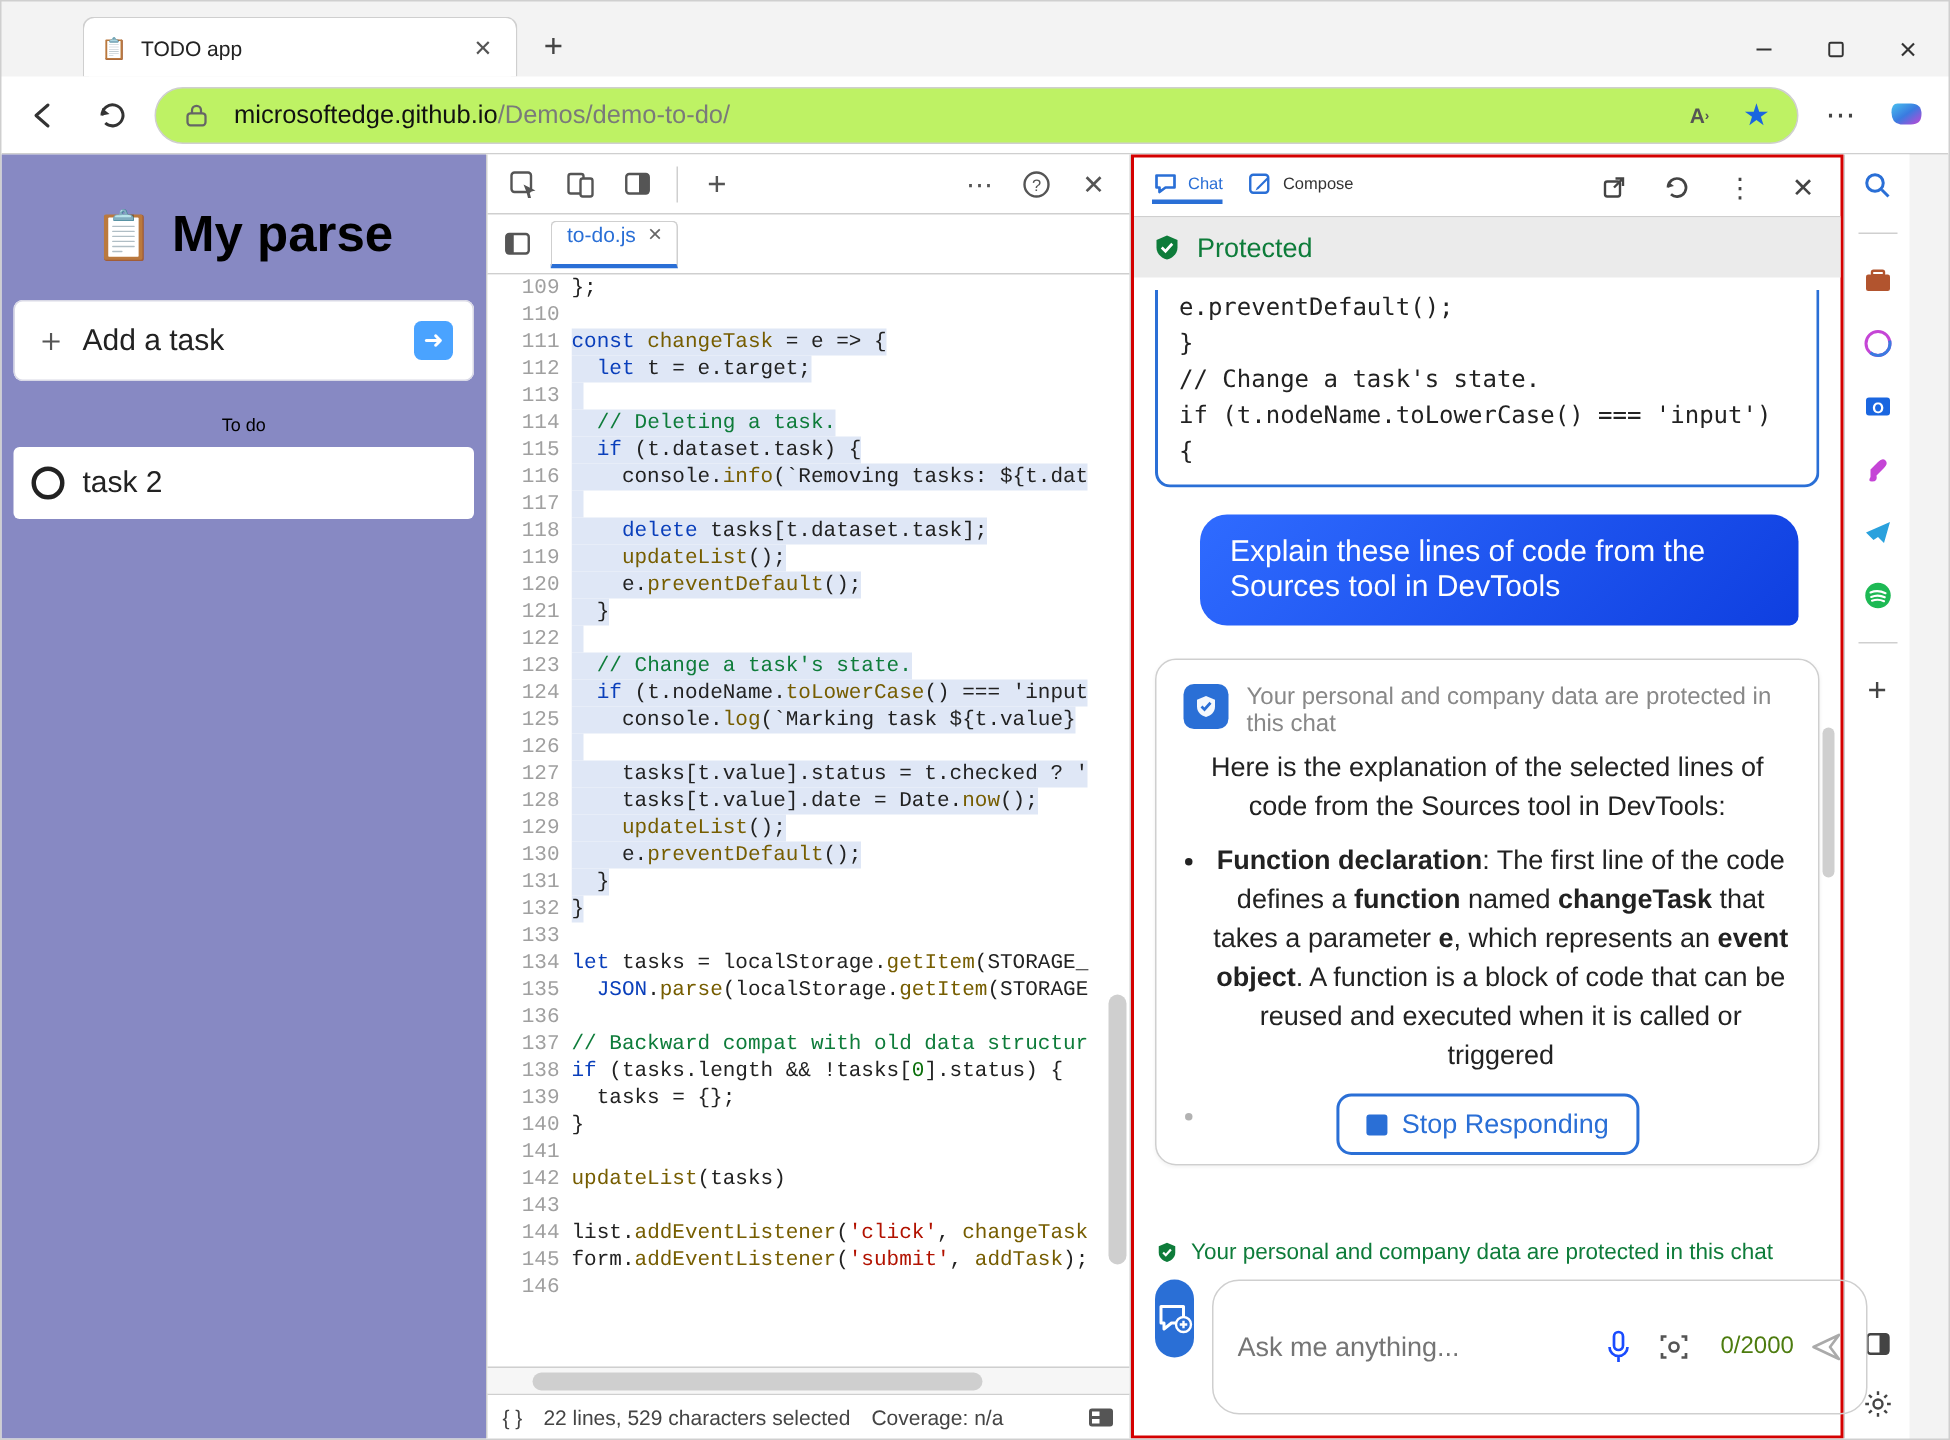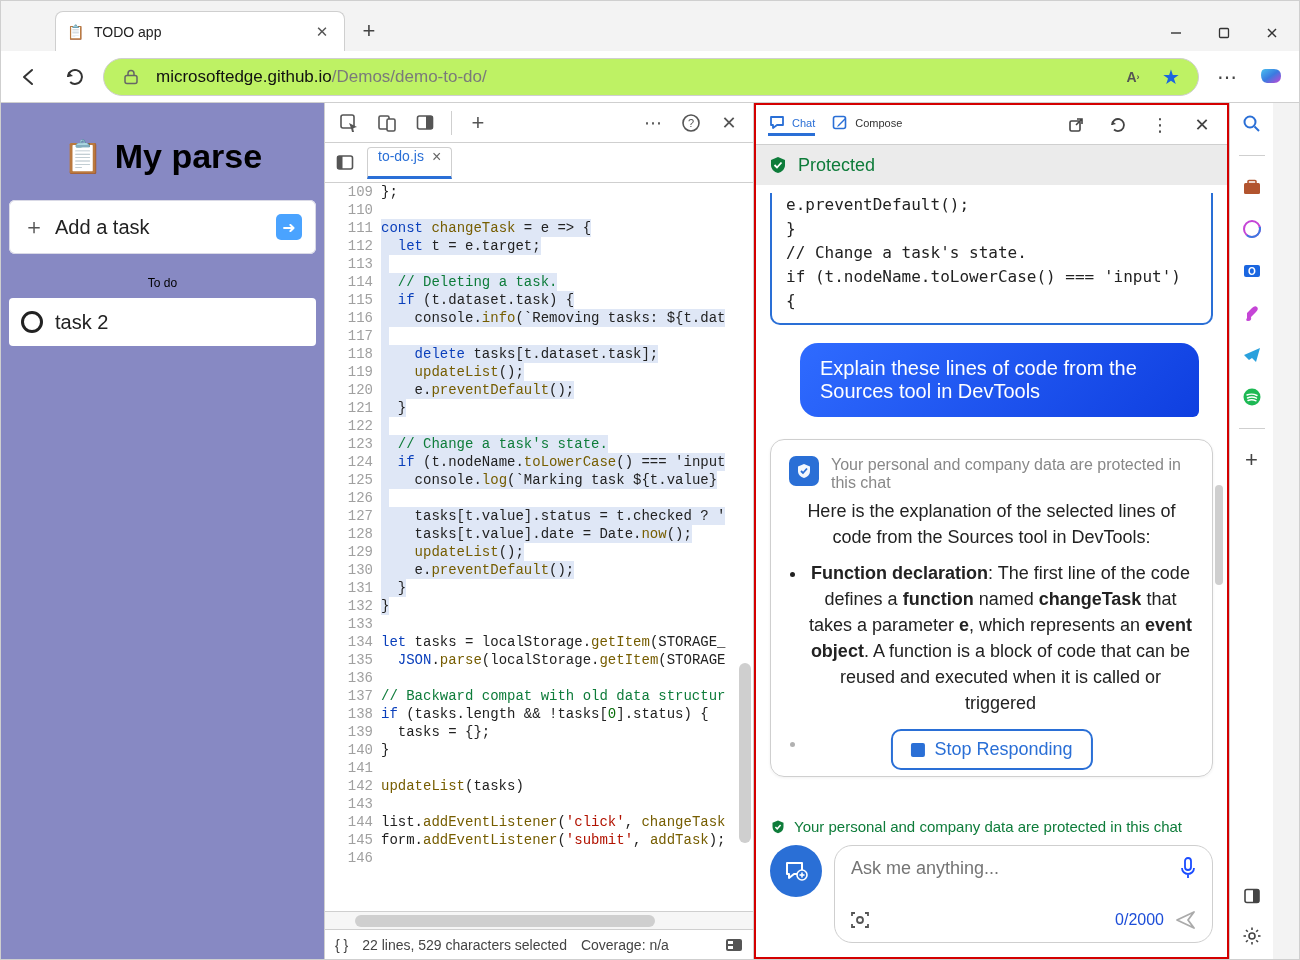--- a/index.html
+++ b/index.html
@@ -79,24 +79,24 @@
   .protip .shield { width:30px; height:30px; background:#2a6fd6; border-radius:7px; display:flex; align-items:center; justify-content:center; color:#fff; flex:0 0 30px;}
   .respbody { font-size:18px; line-height:26px; color:#222; margin-top:6px;text-align:center;}
   .respbody ul { margin:10px 0 0 18px; padding:0;}
   .respbody li { margin-bottom:14px;}
   .stopbtn { position:absolute; bottom:6px; left:50%; transform:translateX(-50%); background:#fff; border:2px solid #2a6fd6; color:#2a6fd6; border-radius:10px; padding:8px 18px; font-size:18px; display:flex; align-items:center; gap:10px;}
   .stopbtn .sq { width:14px; height:14px; background:#2a6fd6; border-radius:2px;}
   .msg-vscroll { position:absolute; right:4px; top:300px; width:8px; height:100px; background:#cfcfcf; border-radius:4px;}
   .protect-foot { color:var(--green); font-size:15px; padding:6px 14px 10px 14px; display:flex; gap:8px; align-items:center;}
   .inputrow { display:flex; gap:12px; padding:0 14px 14px 14px; align-items:flex-start;}
   .newchat { width:52px; height:52px; border-radius:26px; background:#2a6fd6; color:#fff; display:flex; align-items:center; justify-content:center; font-size:22px;}
-  .askbox { flex:1; border:1px solid var(--edge-border); border-radius:18px; padding:10px 14px; min-height:90px; display:flex; flex-direction:column; gap:28px;justify-content:flex-end;}
+  .askbox { flex:1; border:1px solid var(--edge-border); border-radius:18px; padding:10px 14px; min-height:90px; display:flex; flex-direction:row; gap:16px;justify-content:flex-end;}
   .askbox .line1 { display:flex; align-items:center; gap:10px;}
   .askbox input { border:none; outline:none; font-size:18px; flex:1; color:#333;}
-  .askbox .line2 { display:flex; align-items:center; gap:10px; color:#1d4ed8;}
+  .askbox .line2 { display:flex; align-items:center; gap:10px; color:#4d7c0f;}
   .askbox .line2 .spacer{flex:1;}
   
   .sidebar { width:44px; background:#fff; border-left:1px solid var(--edge-border); display:flex; flex-direction:column; align-items:center; padding-top:8px; gap:16px;}
   .sidebar .sico { width:26px; height:26px; display:flex; align-items:center; justify-content:center; font-size:18px;}
   .sidebar .divider { width:26px; height:1px; background:var(--edge-border); margin:2px 0;}
   .sidebar .bottom { margin-top:auto; display:flex; flex-direction:column; gap:14px; padding-bottom:10px; align-items:center;}
   
   svg { display:block; }
 </style>
 </head>

